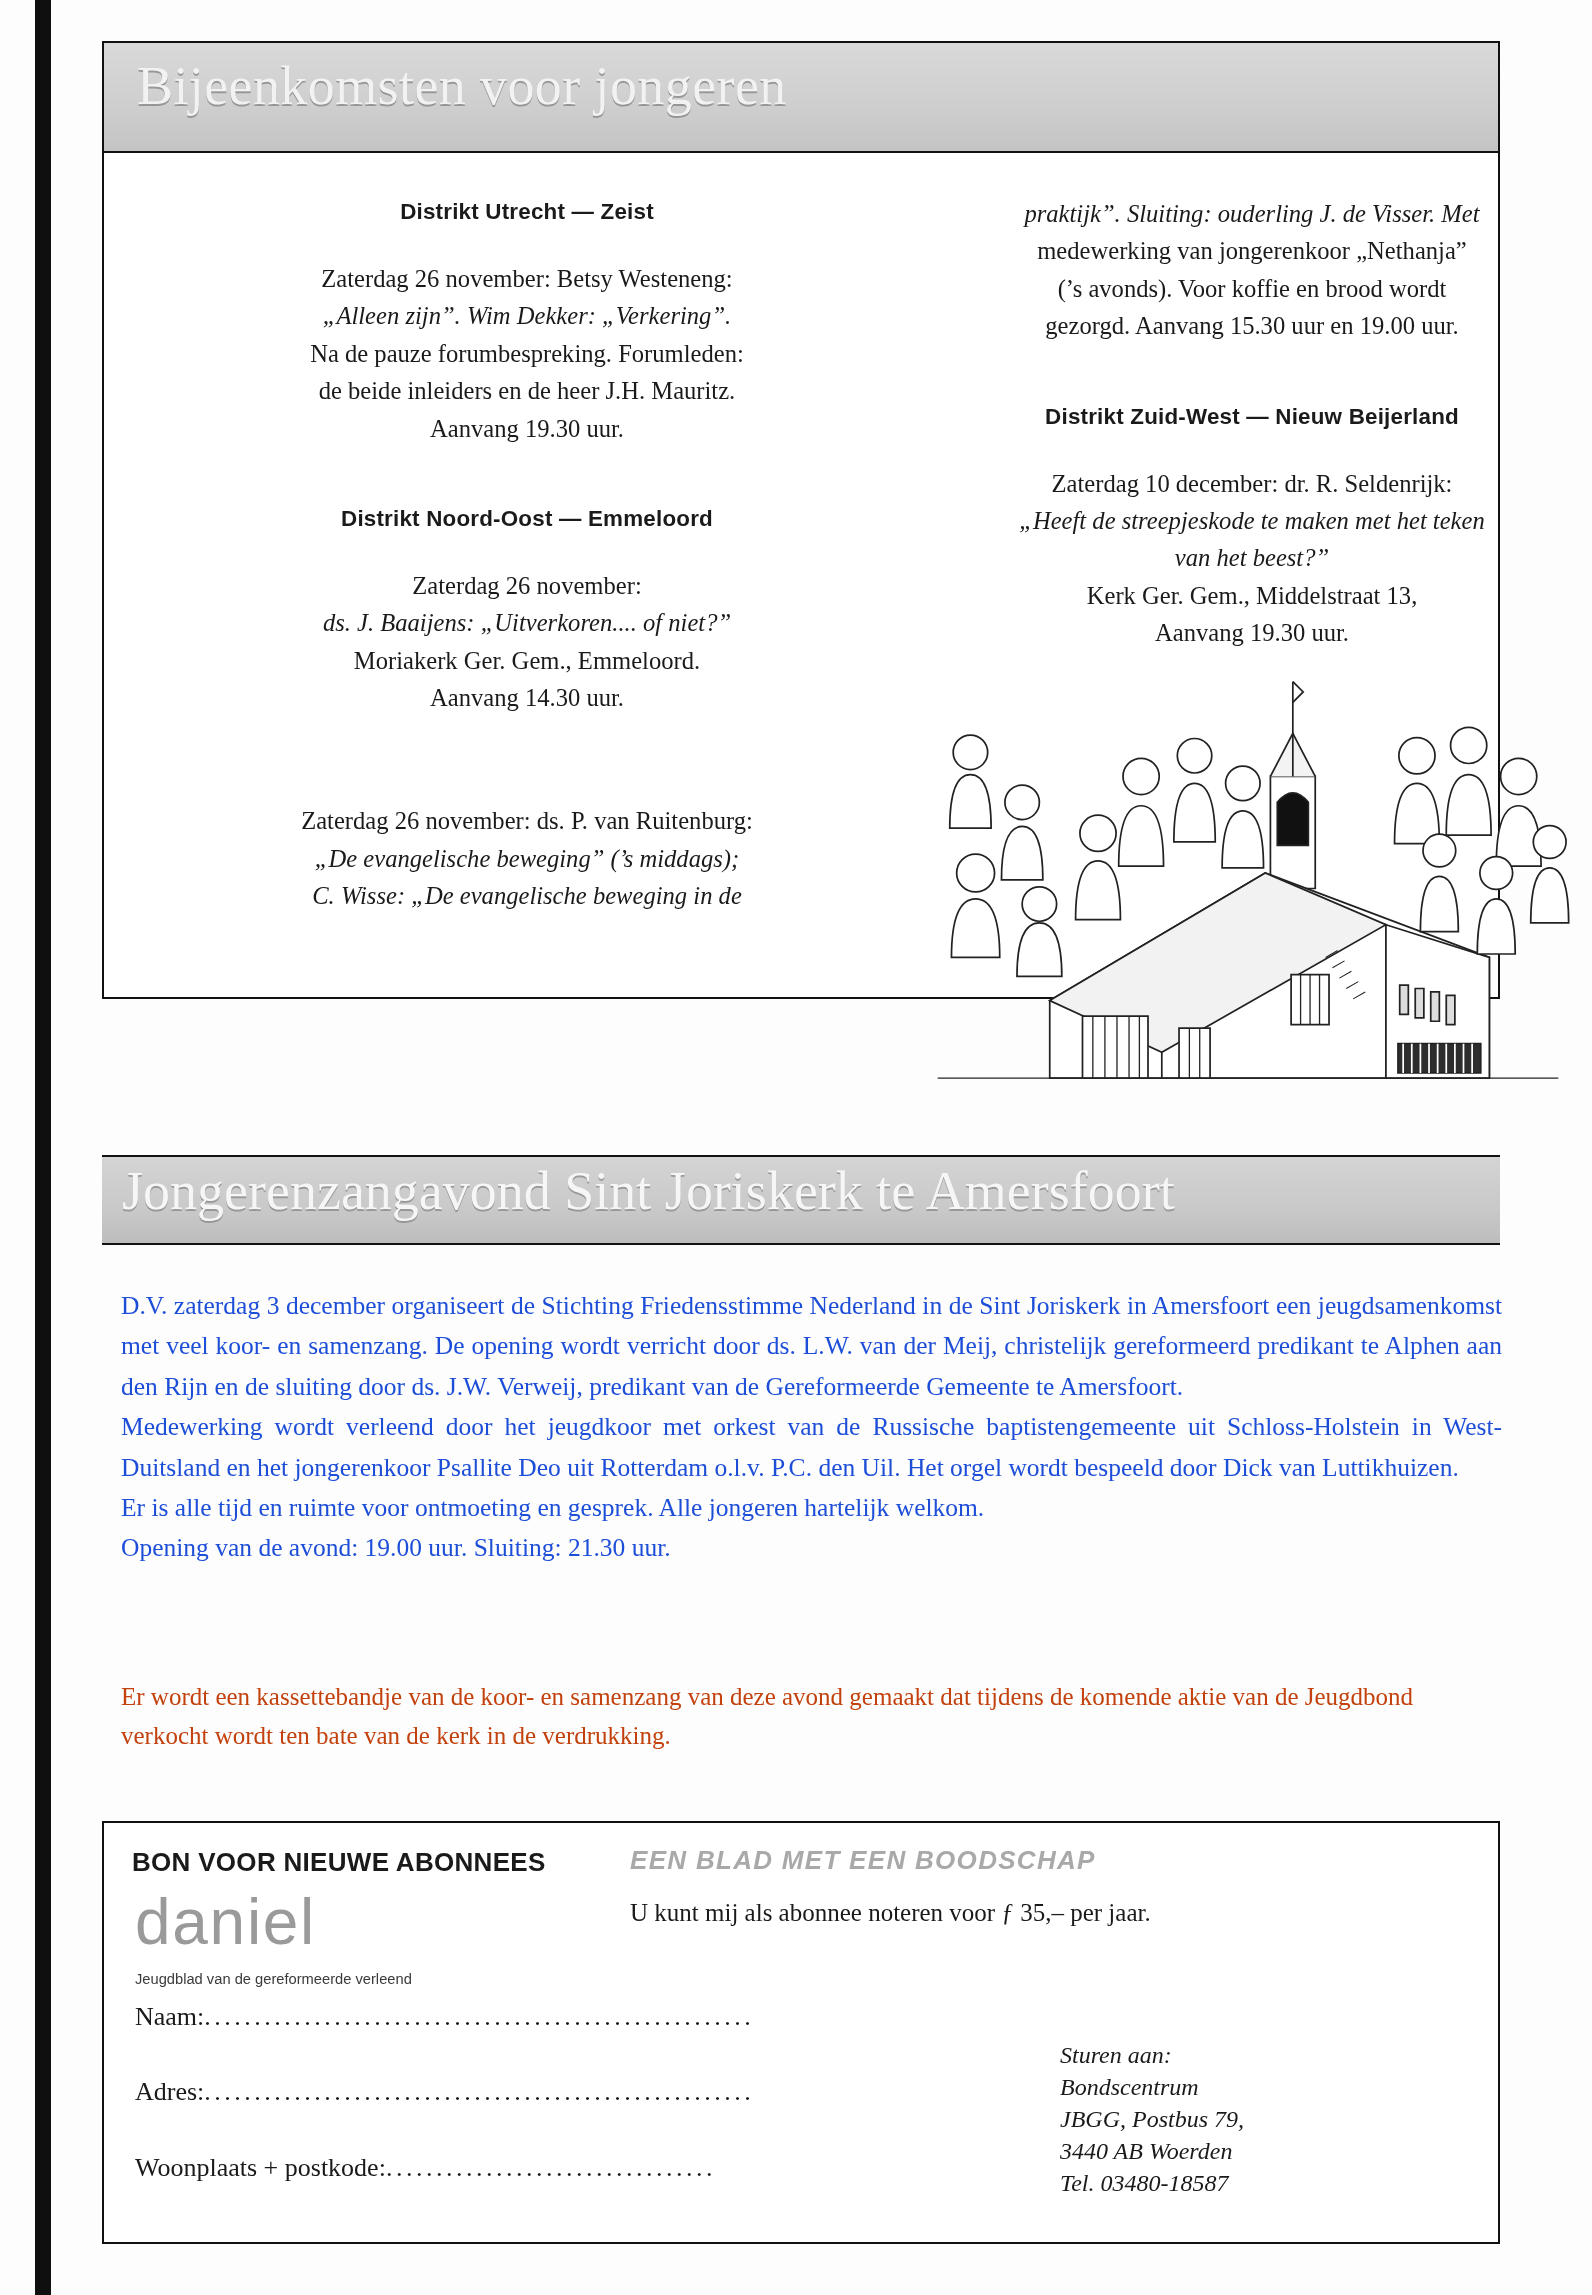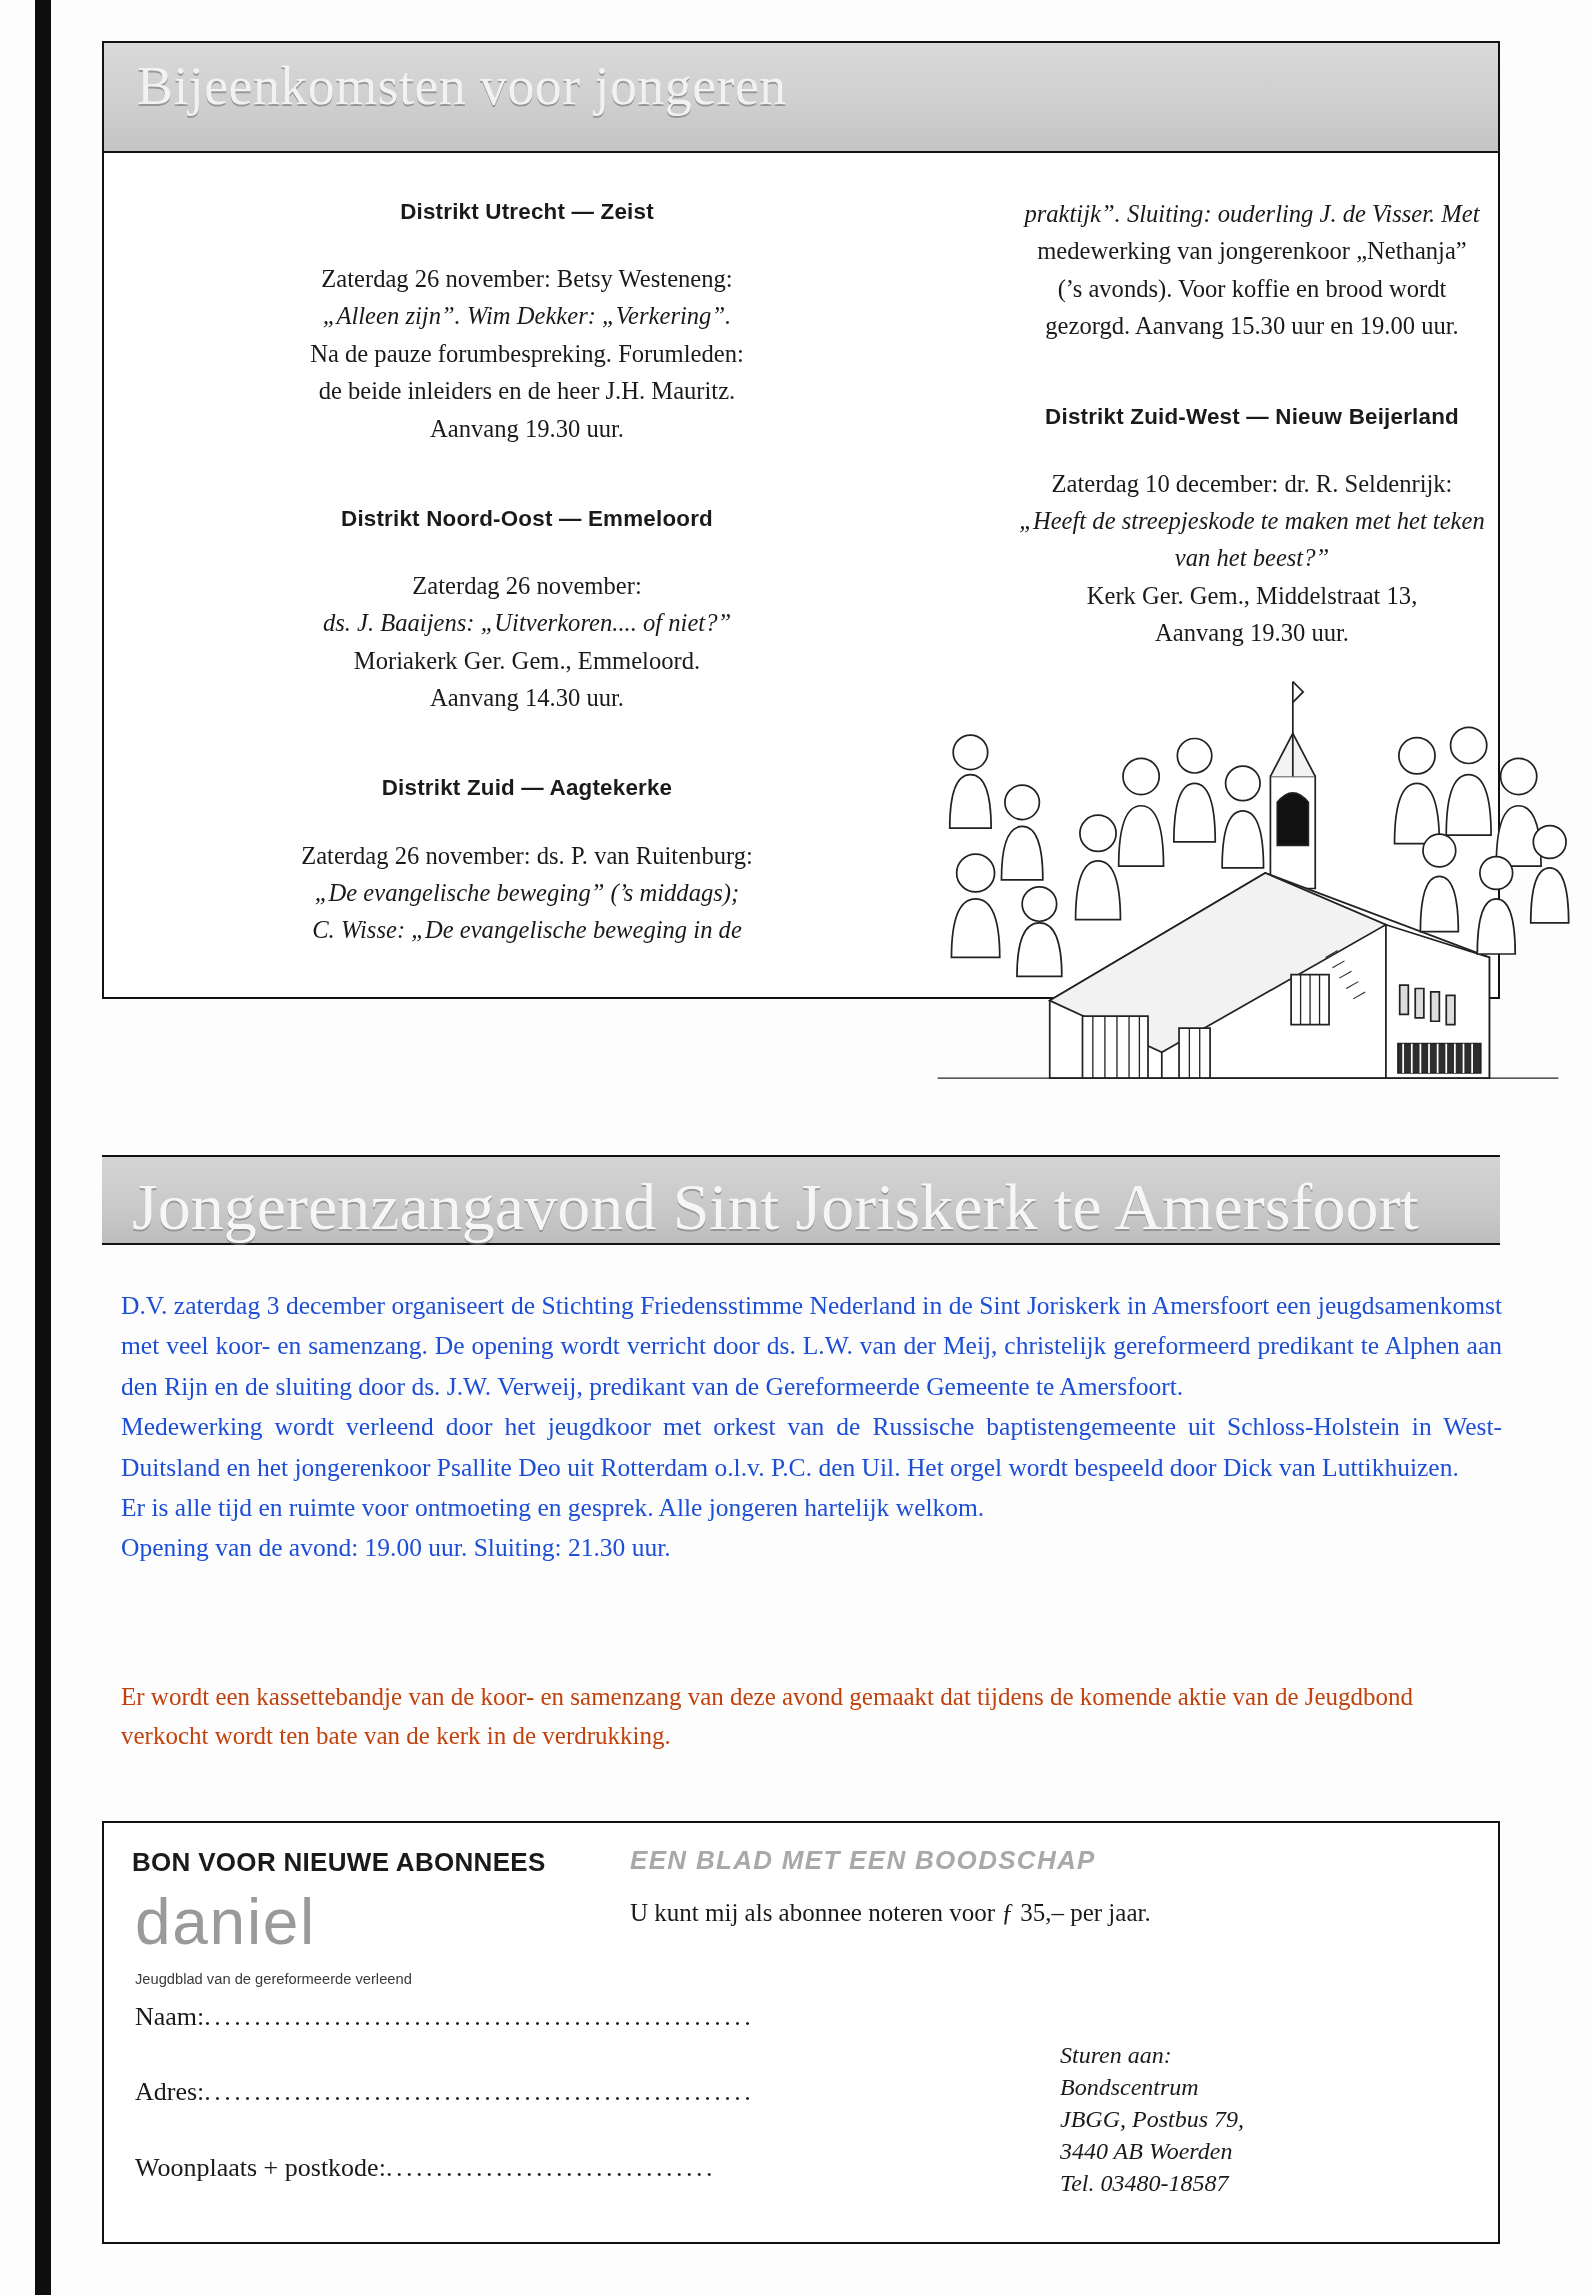--- a/index.html
+++ b/index.html
@@ -67,26 +67,25 @@
     position:absolute; left:0px; top:1155px; width:1592px; height:112px;
   }
   .sec2-banner {
     position:absolute; left:102px; top:0; width:1398px; height:90px;
     background:linear-gradient(180deg,#d4d4d4 0%, #c9c9c9 60%, #bdbdbd 100%);
     border-top:2.6px solid #111;
     border-bottom:2.6px solid #111;
     box-sizing:border-box;
   }
   .sec2-banner .title {
-    position:absolute; left:30px; top:7px;
-    font-size:66px; line-height:1;
+    position:absolute; left:20px; top:7px;
+    font-size:54px; line-height:1;
     color:#f6f6f6;
     text-shadow:0 1.7px 0 rgba(120,120,120,0.6);
     white-space:nowrap;
-    margin-top:10px;
   }
   .sec2-body {
     position:absolute; left:121px; top:1286px; width:1381px;
     font-size:25.5px; line-height:1.585;
     text-align:justify;
     color:#8e8e8e;
   }
   .sec2-body .faded { color:#1d4ed8; }
   .sec2-tail {
     position:absolute; left:121px; top:1678px; width:1381px;
@@ -168,21 +167,20 @@
       <div class="head">Distrikt Noord-Oost — Emmeloord</div>
       <div class="gap-m"></div>
       <div class="blk">
         <div>Zaterdag 26 november:</div>
         <div><i>ds. J. Baaijens: „Uitverkoren.... of niet?”</i></div>
         <div>Moriakerk Ger. Gem., Emmeloord.</div>
         <div>Aanvang 14.30 uur.</div>
       </div>
 
       <div class="gap-xl"></div>
-      <div class="head">Distrikt Zuid — Aagtekerke</div>
       <div class="gap-m"></div>
       <div class="blk">
         <div>Zaterdag 26 november: ds. P. van Ruitenburg:</div>
         <div><i>„De evangelische beweging” (’s middags);</i></div>
         <div><i>C. Wisse: „De evangelische beweging in de</i></div>
       </div>
     </div>
 
     <div class="col col-right">
       <div class="blk">

